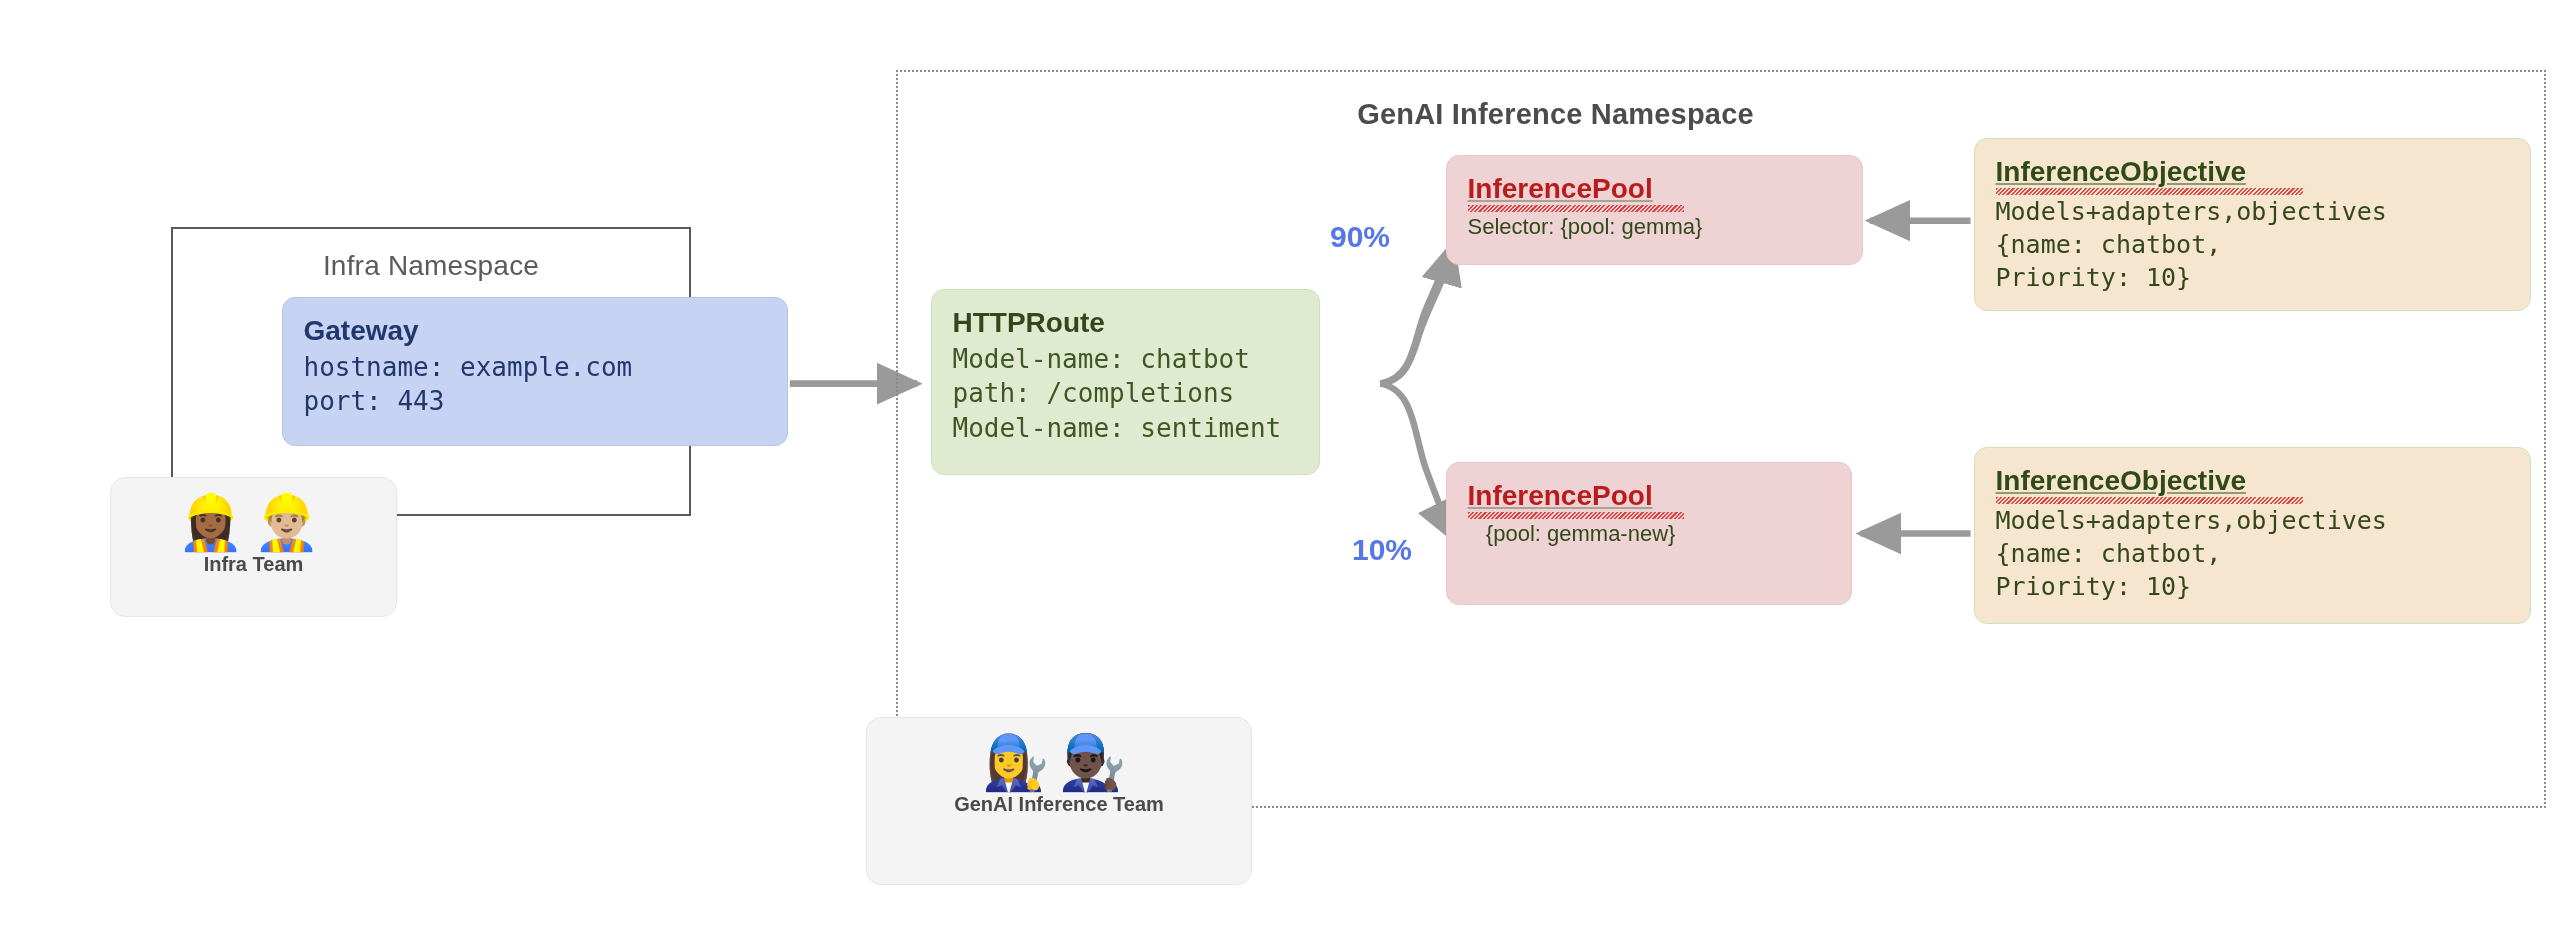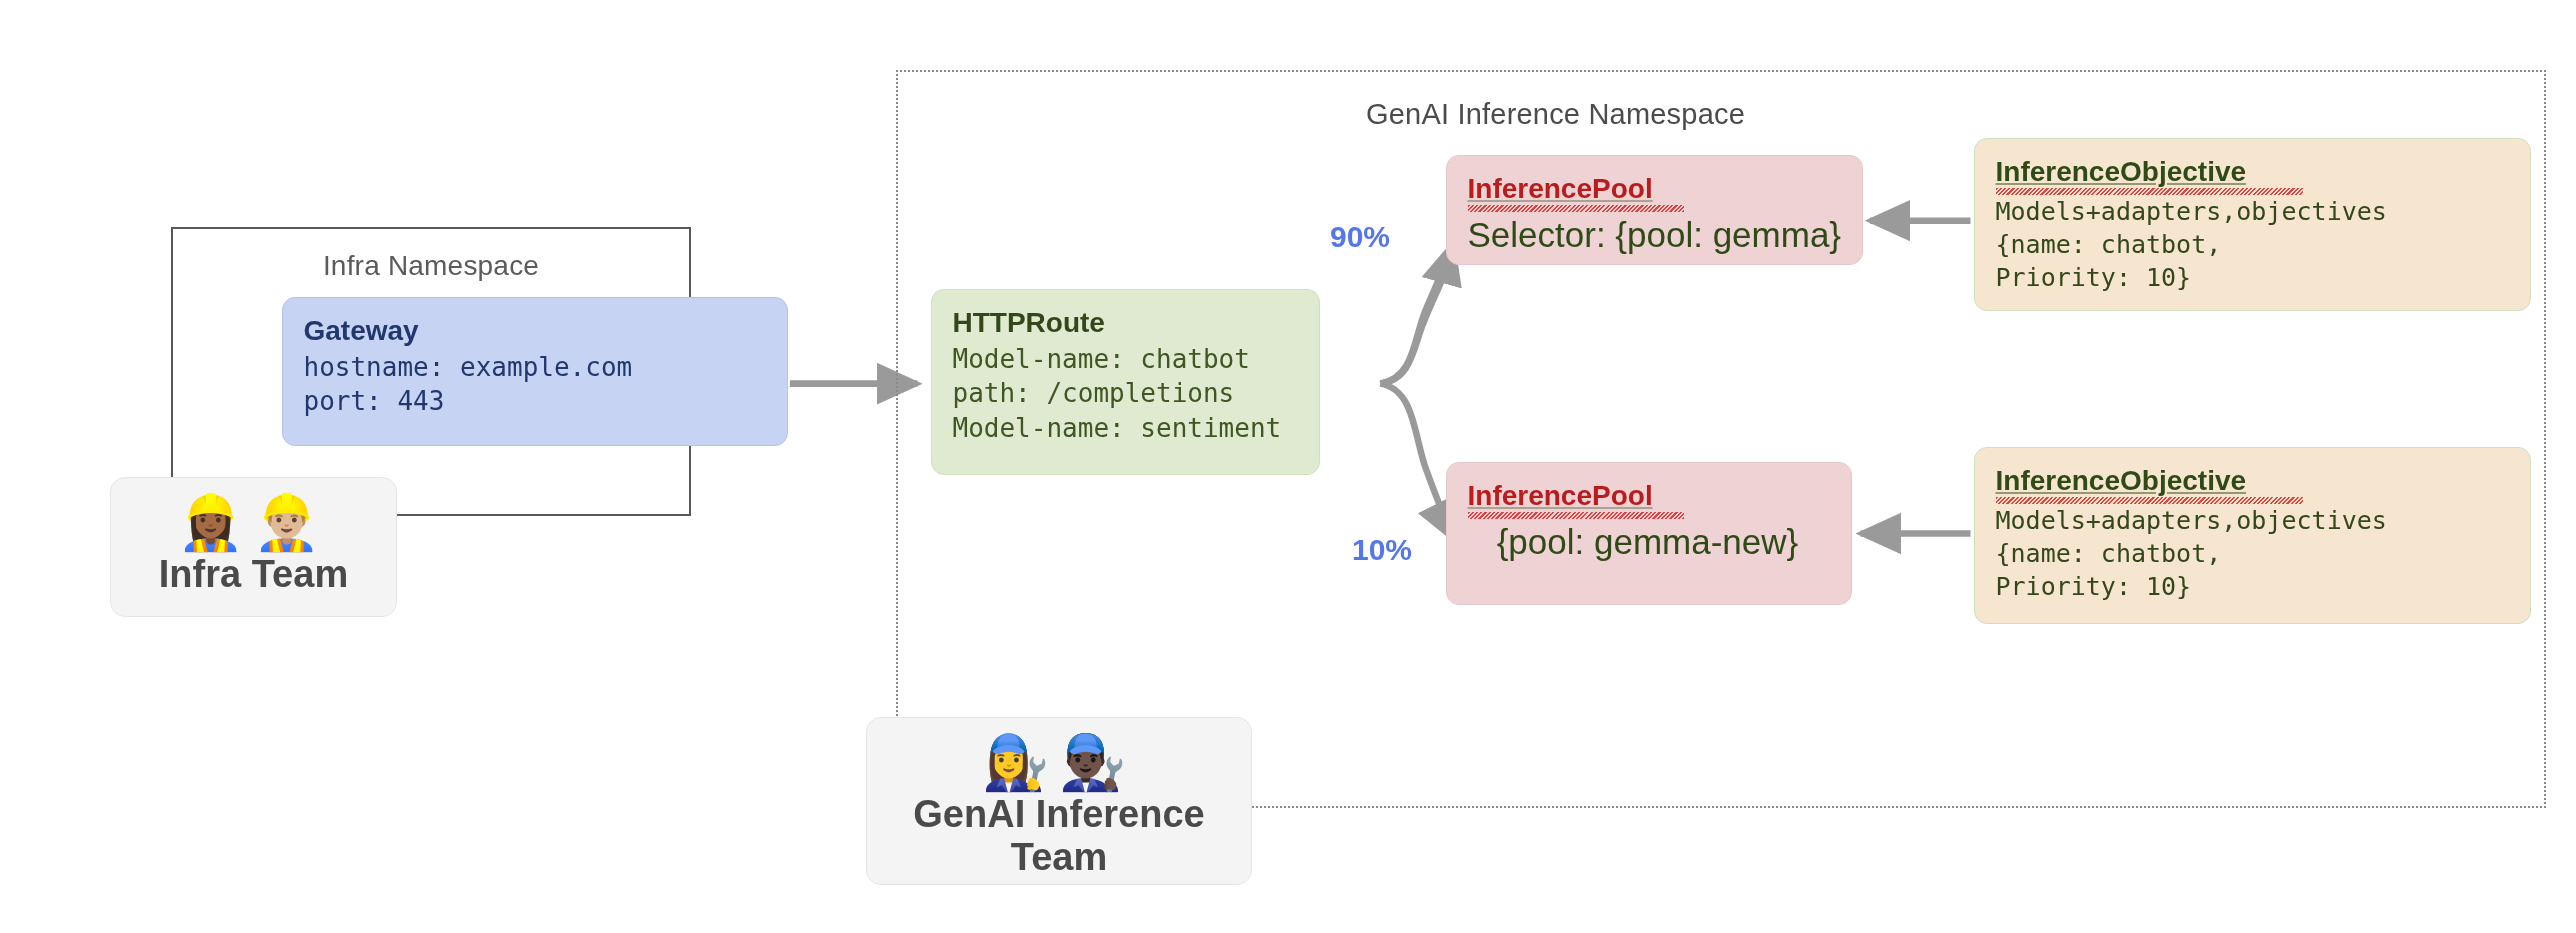--- a/index.html
+++ b/index.html
@@ -54,21 +54,21 @@
     box-sizing: border-box;
     background: transparent;
   }
   .ns-genai-title {
     position: absolute;
     left: 1276px;
     top: 98px;
     width: 559px;
     text-align: center;
     font-size: 29px;
-    font-weight: 400;
+    font-weight: 700;
     color: #4c4c4c;
     letter-spacing: 0.2px;
   }
 
   
   .node {
     position: absolute;
     border-radius: 13px;
     box-sizing: border-box;
     padding: 15px 20.5px;
@@ -79,21 +79,21 @@
     font-size: 28px;
     white-space: nowrap;
   }
   .node .mono {
     font-family: "DejaVu Sans Mono", "Liberation Mono", monospace;
     font-size: 26px;
     white-space: pre;
   }
   .node .sans {
     font-family: "Liberation Sans", sans-serif;
-    font-size: 35px;
+    font-size: 22px;
     white-space: pre;
   }
 
   
   .gateway {
     left: 244px;
     top: 297px;
     width: 506px;
     height: 149px;
     background: #c6d3f2;
@@ -172,21 +172,21 @@
     box-sizing: border-box;
     text-align: center;
     padding-top: 15px;
   }
   .team .emojis {
     font-size: 54px;
     line-height: 1.08;
     letter-spacing: 9.3px;
   }
   .team .team-label {
-    font-size: 38px;
+    font-size: 20px;
     font-weight: bold;
     color: #4a4a4a;
     margin-top: 1.9px;
   }
   .team-infra {
     left: 110px;
     top: 477px;
     width: 287px;
     height: 140px;
   }

